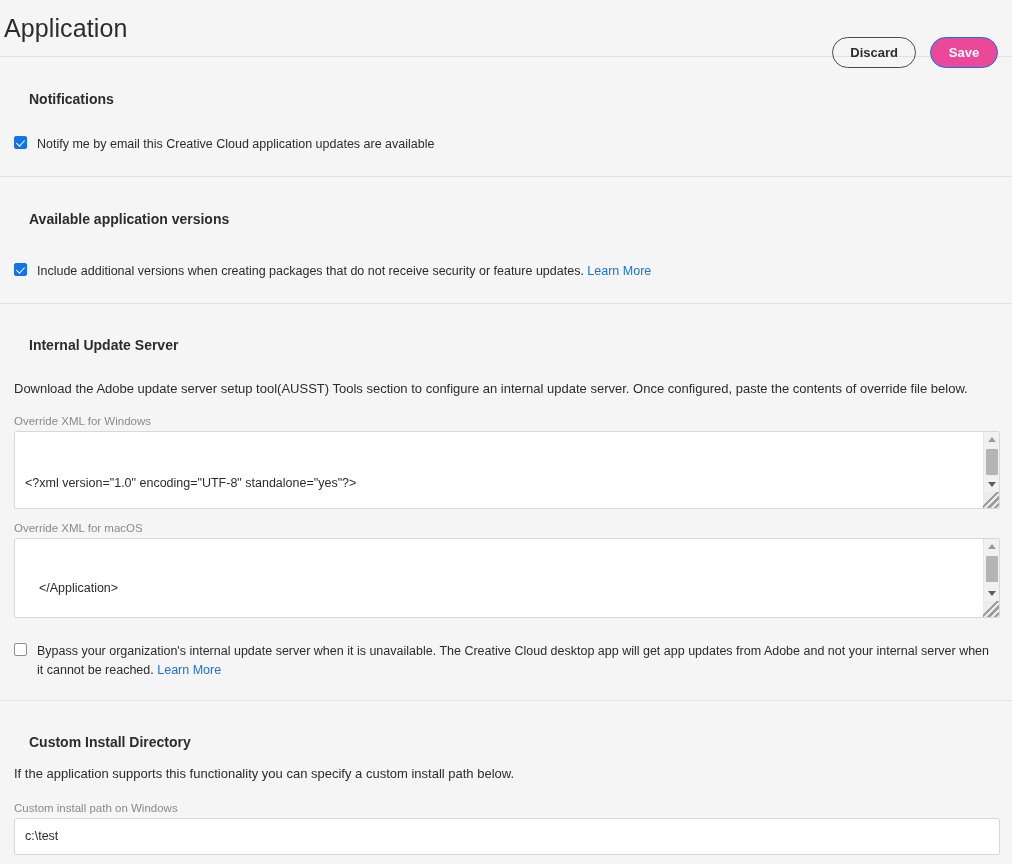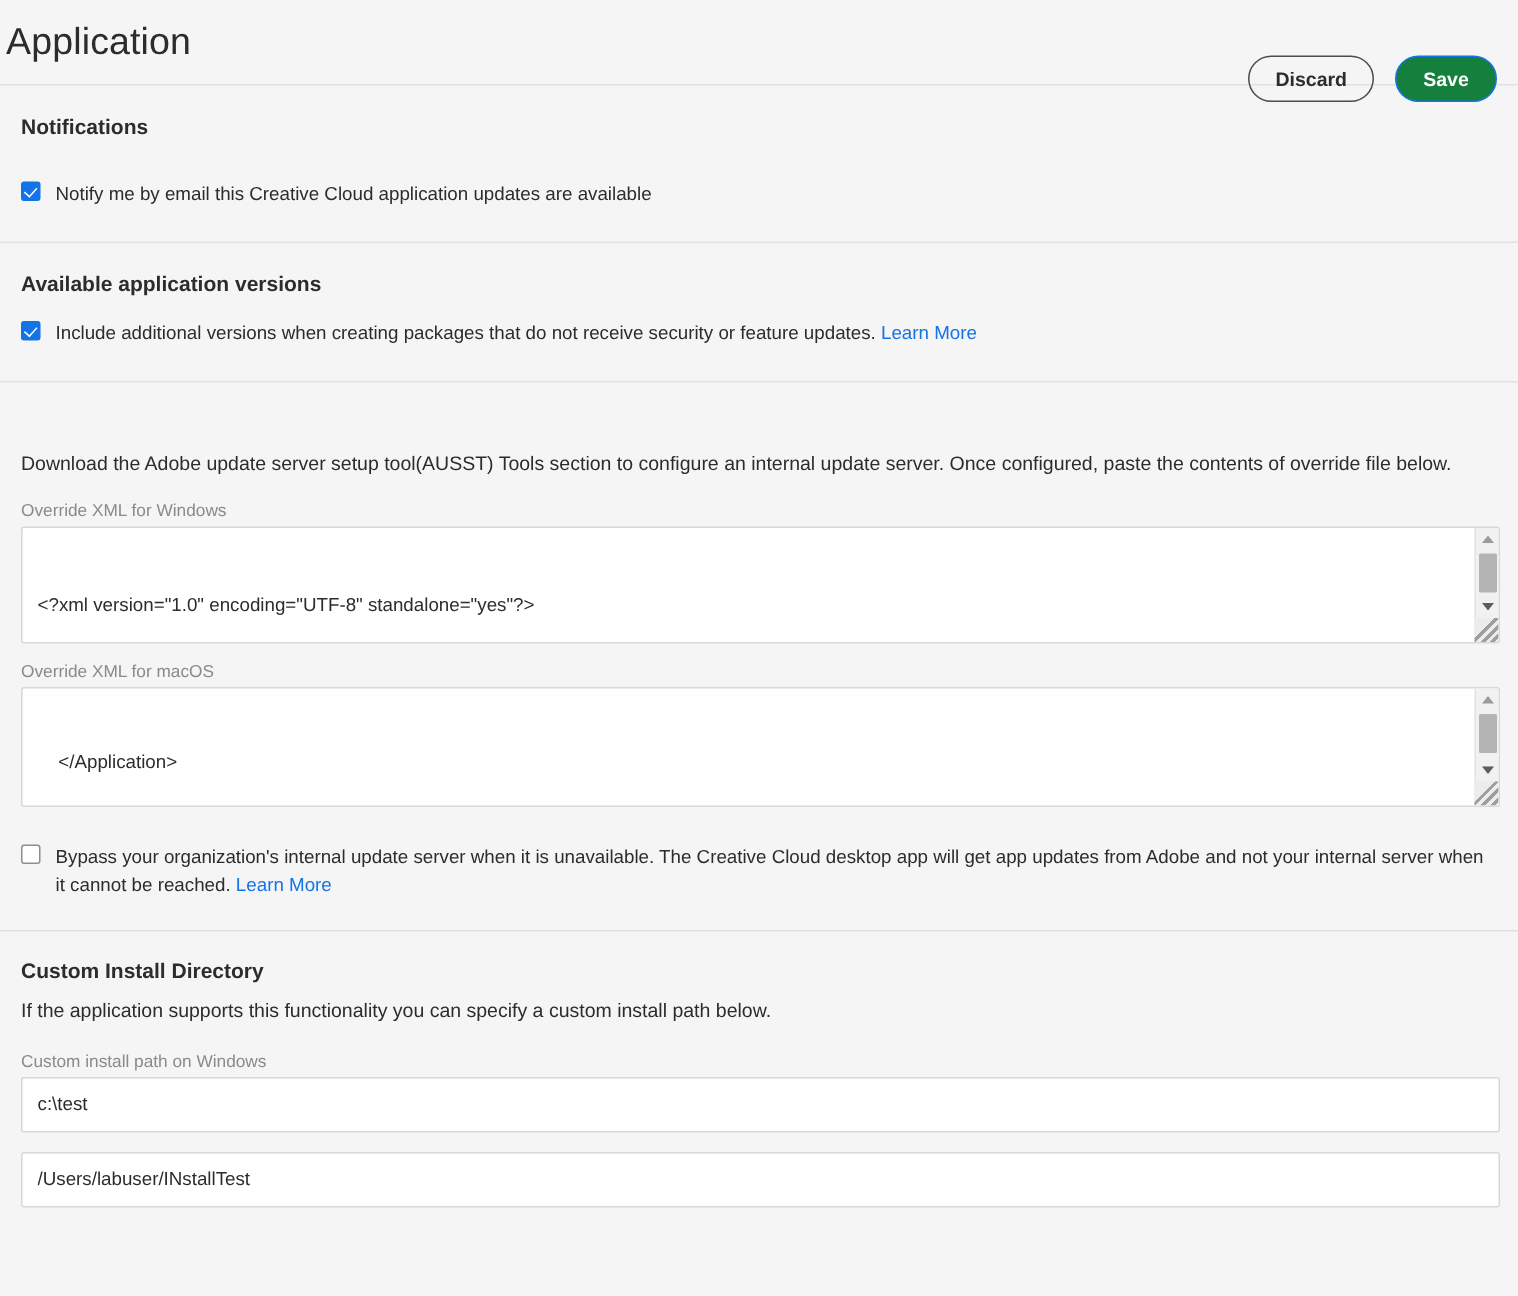--- a/index.html
+++ b/index.html
@@ -52,39 +52,39 @@
     justify-content: center;
     margin-top: 48px;
   }
   .btn-discard {
     background: transparent;
     border: 1.5px solid #4b4b4b;
     color: #2c2c2c;
     min-width: 74px;
   }
   .btn-save {
-    background: #15803d;
+    background: #ec4899;
     border: 1.5px solid #1473e6;
     color: #ffffff;
     min-width: 68px;
   }
 
   .hrule {
     height: 1px;
     background: #e1e1e1;
     width: 100%;
   }
 
   
   .section { padding: 0 14px; }
   .section-title {
     font-size: 14px;
     font-weight: 700;
     color: #2c2c2c;
-    margin: 0;
+    margin: 15px;
   }
   .section-desc {
     font-size: 13px;
     color: #2c2c2c;
     margin: 0;
     line-height: 1.45;
   }
 
   
   .check-row {
@@ -230,28 +230,29 @@
   <div class="section-title">Notifications</div>
   <div class="check-row" style="margin-top:28px;">
     <span class="checkbox checked"></span>
     <span class="check-label">Notify me by email this Creative Cloud application updates are available</span>
   </div>
 </div>
 <div class="hrule"></div>
 
 <div class="section" style="padding-top:19px;padding-bottom:22px;">
   <div class="section-title">Available application versions</div>
-  <div class="check-row" style="margin-top:16px;">
+  <div class="check-row" style="margin-top:35px;">
     <span class="checkbox checked"></span>
     <span class="check-label"><span>Include additional versions when creating packages that do not receive security or feature updates.</span> <a class="link">Learn More</a></span>
   </div>
 </div>
 <div class="hrule"></div>
 
 <div class="section" style="padding-top:18px;padding-bottom:20px;">
+  <div class="section-title">Internal Update Server</div>
   <div class="section-desc" style="margin-top:27px;">Download the Adobe update server setup tool(AUSST) Tools section to configure an internal update server. Once configured, paste the contents of override file below.</div>
 
   <div style="margin-top:17px;">
     <label class="field-label">Override XML for Windows</label>
     <div class="ta-wrap" style="height:78px;">
       <div class="ta-text">
         <div class="ta-line">&lt;?xml version="1.0" encoding="UTF-8" standalone="yes"?&gt;</div>
         
         
         

